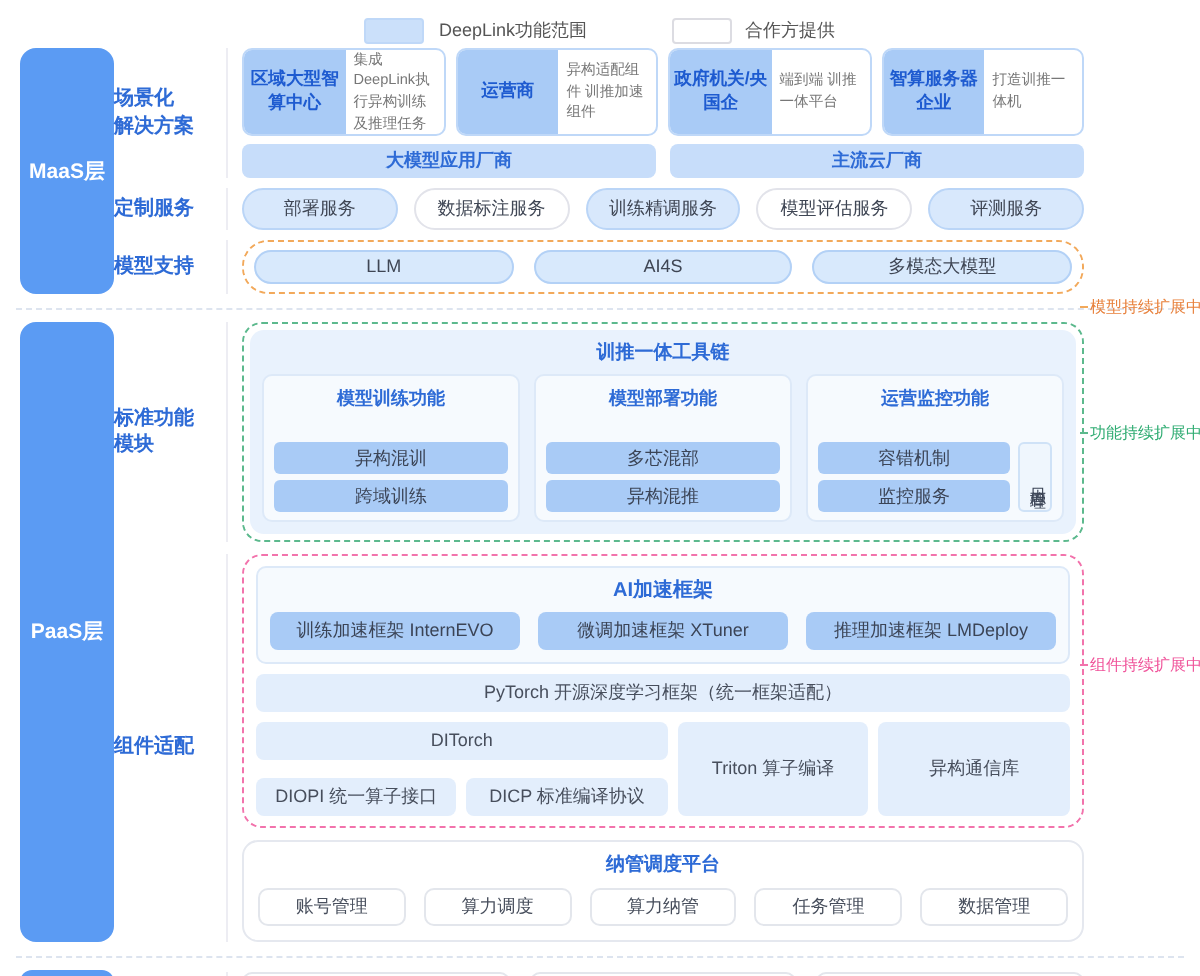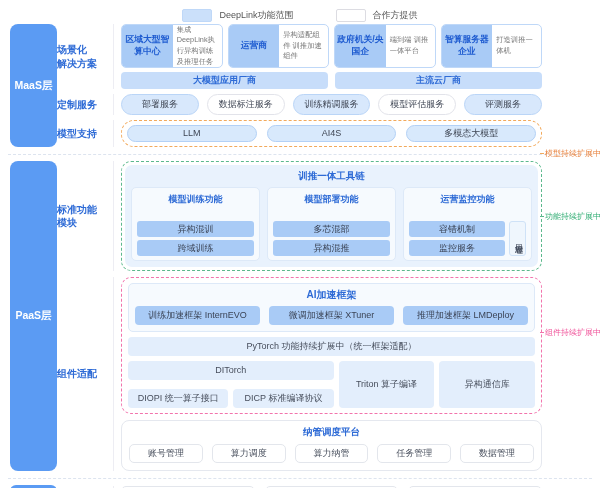--- a/index.html
+++ b/index.html
@@ -217,21 +217,21 @@
         <div class="row-content">
           <div class="pink-wrap">
             <div class="ai-box">
               <div class="ai-title">AI加速框架</div>
               <div class="ai-items">
                 <div class="ai-item">训练加速框架 InternEVO</div>
                 <div class="ai-item">微调加速框架 XTuner</div>
                 <div class="ai-item">推理加速框架 LMDeploy</div>
               </div>
             </div>
-            <div class="lightbox pytorch">PyTorch 功能持续扩展中（统一框架适配）</div>
+            <div class="lightbox pytorch">PyTorch 开源深度学习框架（统一框架适配）</div>
             <div class="comp-grid">
               <div class="cg-left">
                 <div class="lightbox ditorch">DITorch</div>
                 <div class="cg-left-row">
                   <div class="lightbox half">DIOPI 统一算子接口</div>
                   <div class="lightbox half">DICP 标准编译协议</div>
                 </div>
               </div>
               <div class="lightbox cg-tall">Triton 算子编译</div>
               <div class="lightbox cg-tall">异构通信库</div>

